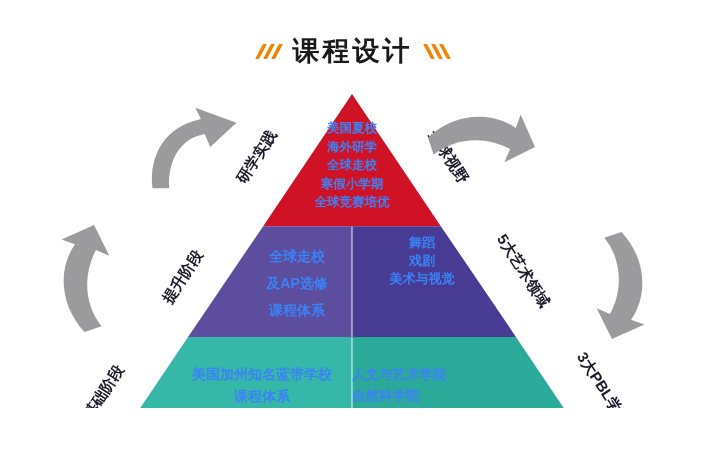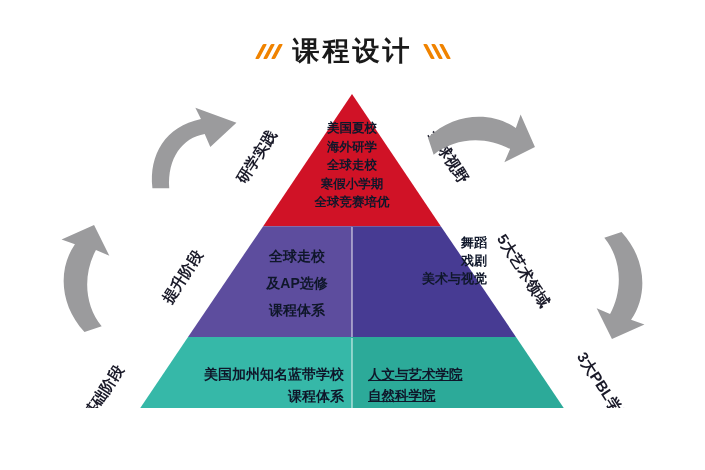--- a/index.html
+++ b/index.html
@@ -20,26 +20,26 @@
   .tier1 {clip-path:polygon(50% 0%,68.2% 36.5%,31.8% 36.5%);background:var(--tier1,#d01226);}
   .tier2l{clip-path:polygon(31.8% 36.5%,50% 36.5%,50% 67.1%,16.4% 67.1%);background:var(--tier2_left,#5d4d9e);}
   .tier2r{clip-path:polygon(50% 36.5%,68.2% 36.5%,83.6% 67.1%,50% 67.1%);background:var(--tier2_right,#473b93);}
   .tier3l{clip-path:polygon(16.4% 67.1%,50% 67.1%,50% 100%,0% 100%);background:var(--tier3_left,#36b8a8);}
   .tier3r{clip-path:polygon(50% 67.1%,83.6% 67.1%,100% 100%,50% 100%);background:var(--tier3_right,#2caa99);}
   .divider{position:absolute;left:351px;width:2px;background:rgba(255,255,255,.45);}
   .divider.mid{top:227px;height:110px;}
   .divider.bottom{top:338px;height:118px;}
 
   
-  .ttext{position:absolute;color:#0f172a;font-weight:700;}
+  .ttext{position:absolute;color:#3b82f6;font-weight:700;}
   .t1-text{left:272px;top:119px;width:160px;text-align:center;font-size:12.5px;line-height:18.5px;}
   .t2l-text{left:235px;top:243px;width:124px;text-align:center;font-size:14px;line-height:27px;}
-  .t2r-text{left:357px;top:234px;width:130px;text-align:right;font-size:13px;line-height:18px;}
-  .t3l-text{left:180px;top:363px;width:164px;text-align:right;font-size:14px;line-height:22px;}
-  .t3r-text{left:368px;top:364px;width:160px;text-align:left;font-size:13.5px;line-height:21px;text-decoration:underline;}
+  .t2r-text{left:357px;top:234px;width:130px;text-align:center;font-size:13px;line-height:18px;}
+  .t3l-text{left:180px;top:363px;width:164px;text-align:center;font-size:14px;line-height:22px;}
+  .t3r-text{left:352px;top:364px;width:160px;text-align:left;font-size:13.5px;line-height:21px;}
 
   
   .edge{position:absolute;white-space:nowrap;font-weight:800;font-size:15px;color:var(--edge_label,#191928);}
   .edge.l{transform:translate(-50%,-50%) rotate(-57deg);}
   .edge.r{transform:translate(-50%,-50%) rotate(57deg);}
   #lbl-research{left:257px;top:157px;}
   #lbl-vision{left:448px;top:157px;}
   #lbl-improve{left:183px;top:277px;}
   #lbl-arts{left:523px;top:271px;}
   #lbl-foundation{left:104px;top:392px;}

